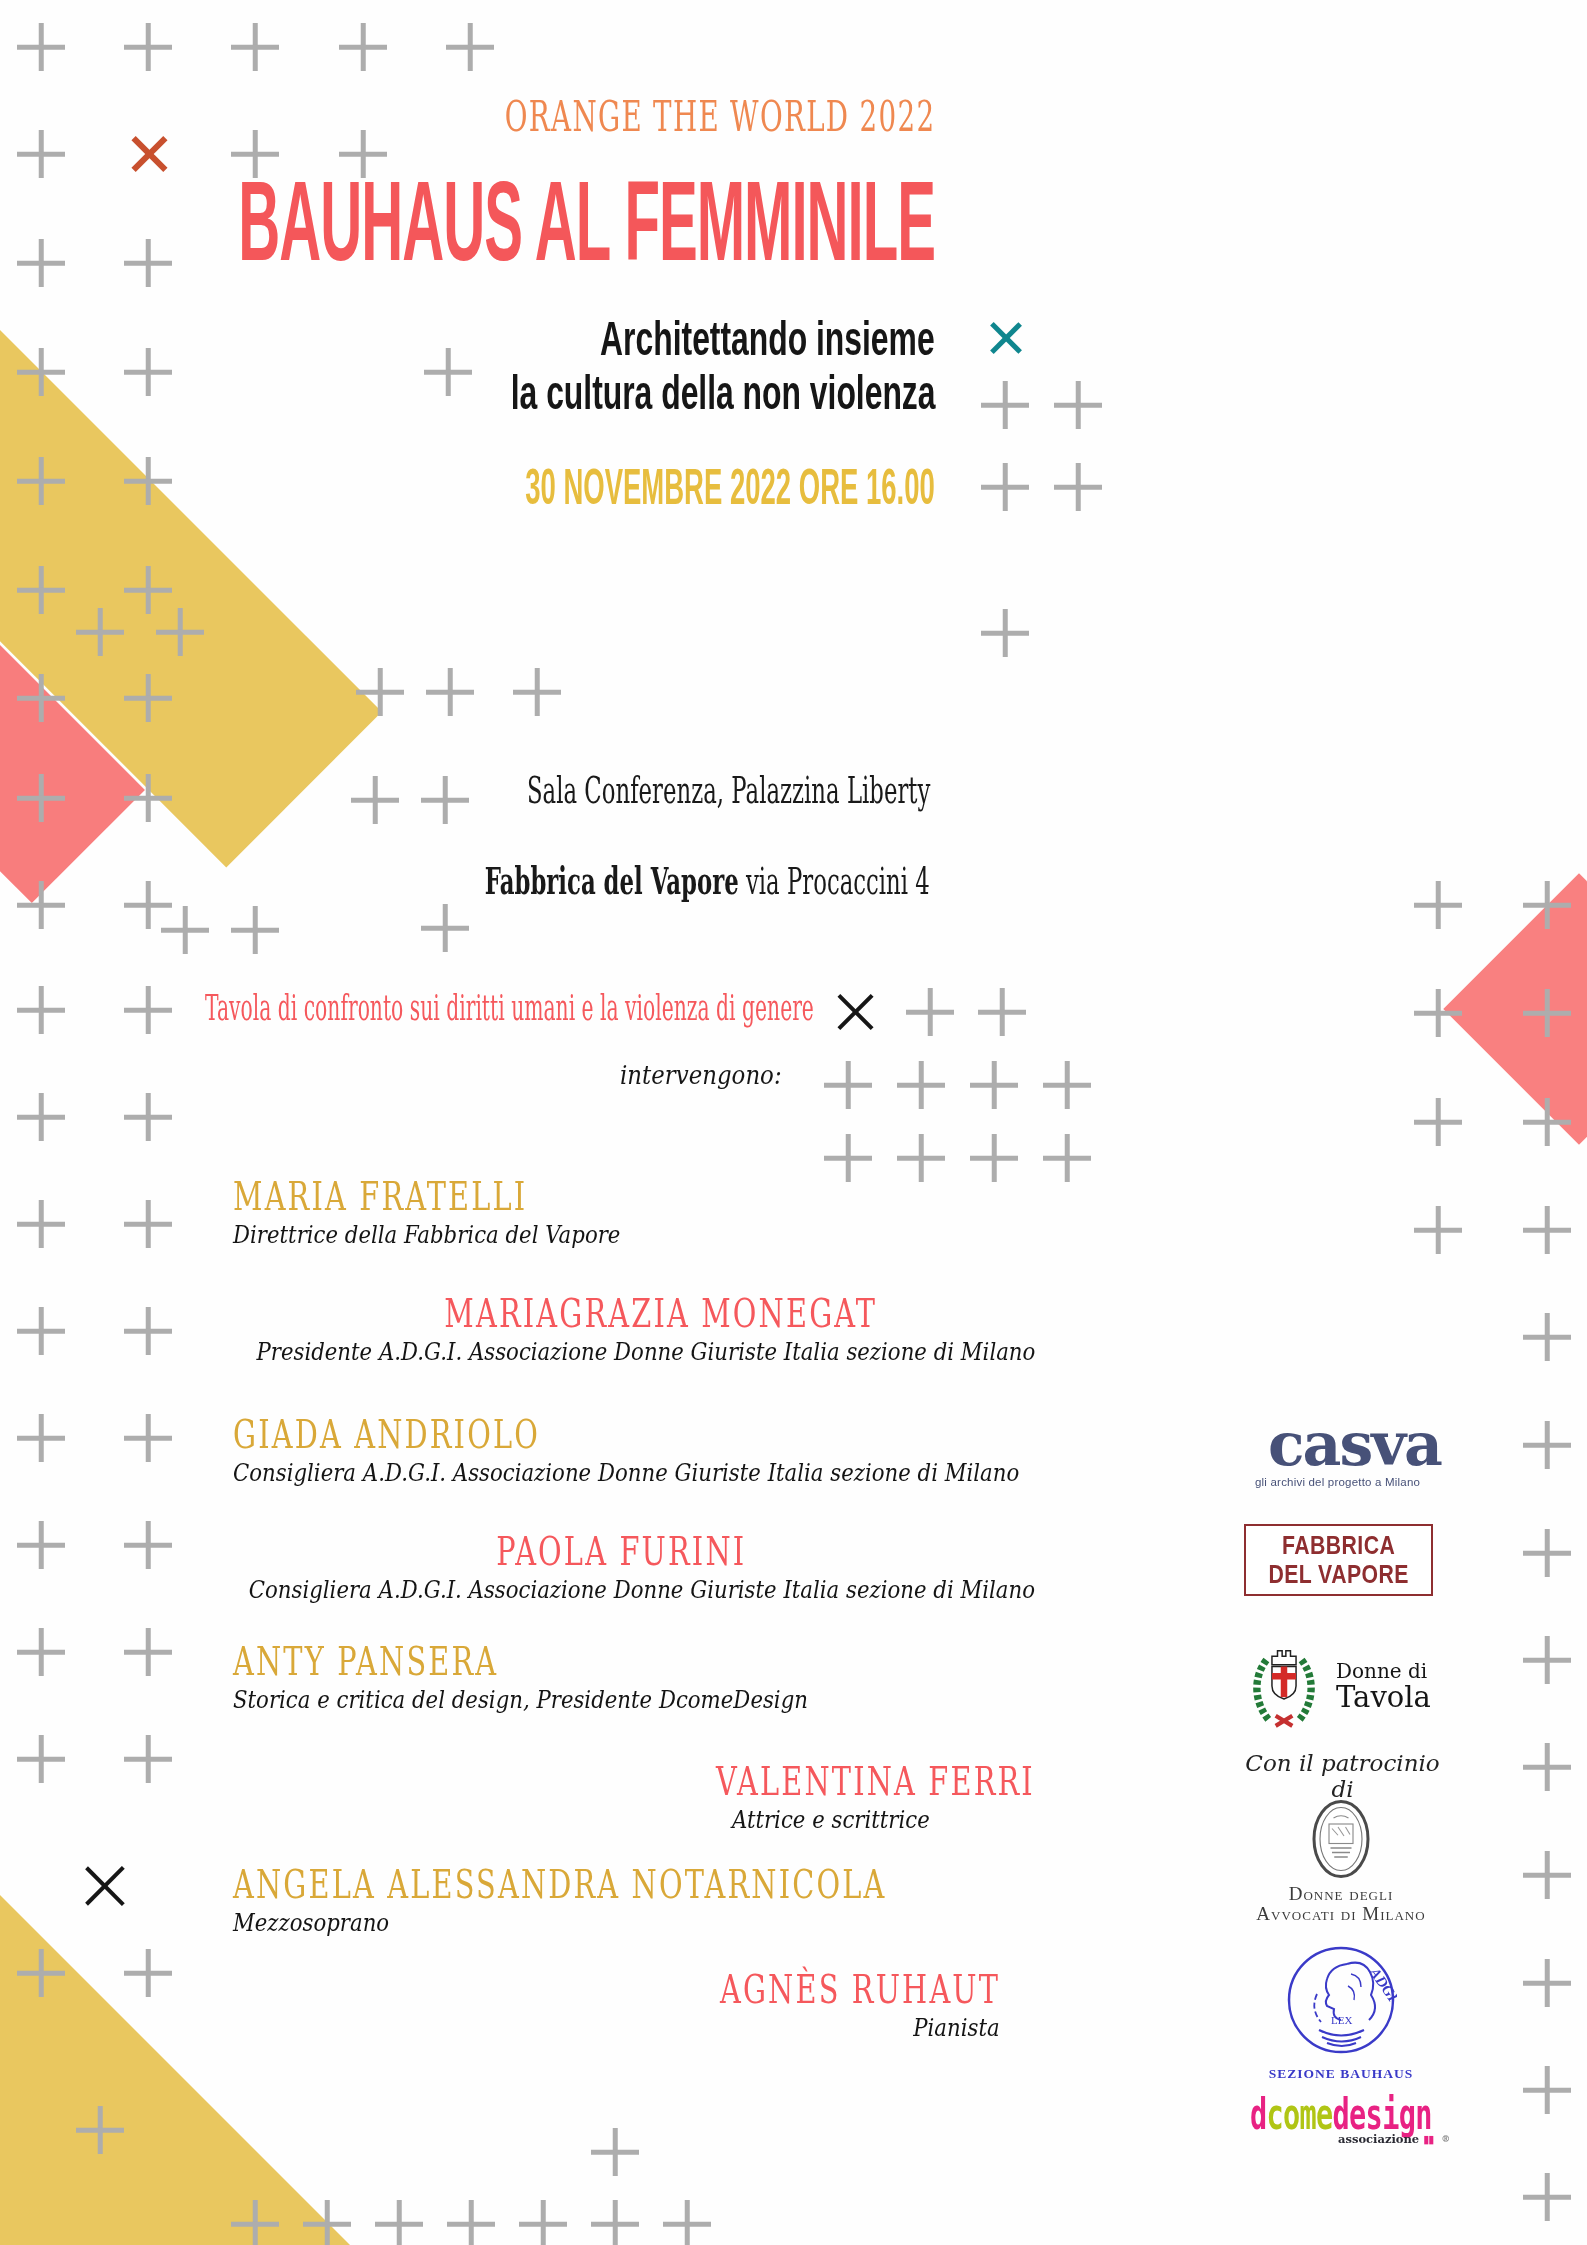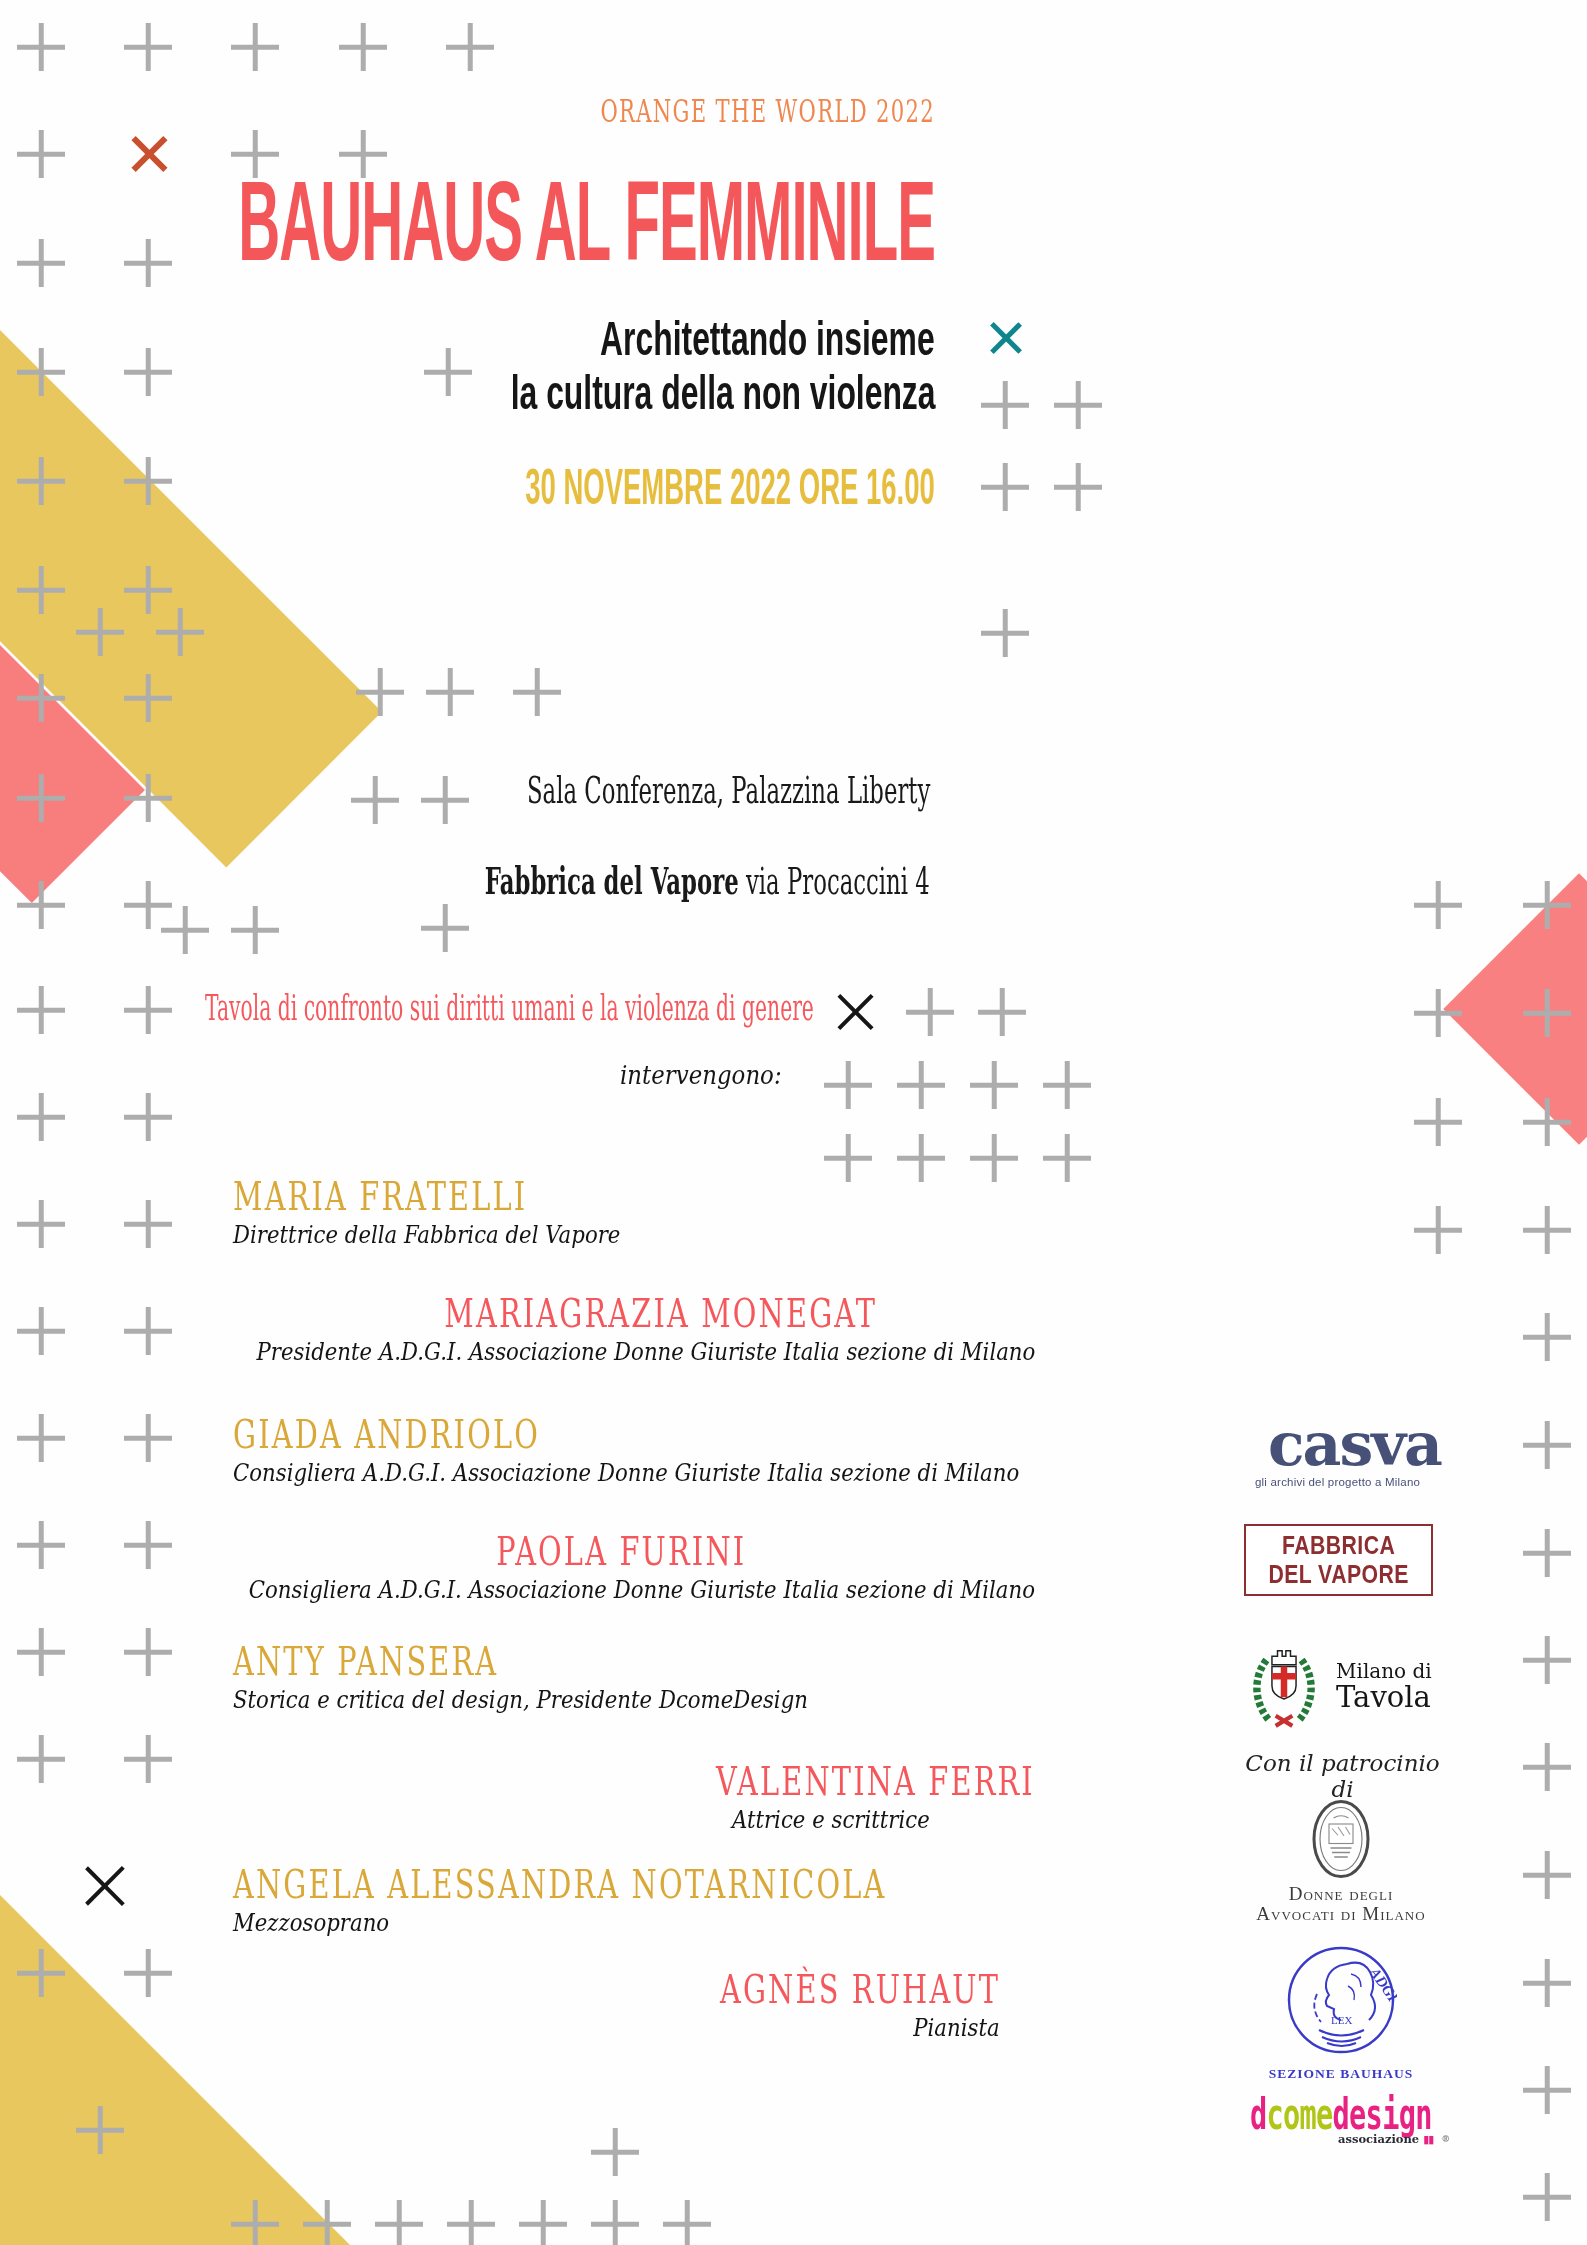--- a/index.html
+++ b/index.html
@@ -18,21 +18,21 @@
   
   .xmark{position:absolute;z-index:4;}
   .xmark::before,.xmark::after{content:"";position:absolute;top:50%;left:-6%;width:112%;height:var(--w);background:var(--c);}
   .xmark::before{transform:translateY(-50%) rotate(45deg);}
   .xmark::after{transform:translateY(-50%) rotate(-45deg);}
   
   .txt{position:absolute;white-space:nowrap;z-index:5;}
   .nx{display:inline-block;white-space:nowrap;}
   .r .nx{transform-origin:100% 50%;}
   .l .nx{transform-origin:0 50%;}
-  #eyebrow{right:652px;top:92px;font-size:32px;letter-spacing:2px;color:#EF8850;}
+  #eyebrow{right:652px;top:92px;font-size:42px;letter-spacing:2px;color:#EF8850;}
   #eyebrow .nx{transform:scaleX(.66);}
   #title{right:652px;top:164px;font-family:"Liberation Sans",sans-serif;font-weight:bold;font-size:114px;
          line-height:1;letter-spacing:-2px;color:#F4575A;}
   #title .nx{transform:scaleX(.51);}
   #subtitle1,#subtitle2{right:652px;font-family:"Liberation Sans",sans-serif;font-weight:bold;font-size:49px;color:#161616;line-height:1;}
   #subtitle1{top:314px;}#subtitle2{top:368px;}
   #subtitle1 .nx,#subtitle2 .nx{transform:scaleX(.65);}
   #datetime{right:652px;top:462px;font-family:"Liberation Sans",sans-serif;font-weight:bold;font-size:50px;color:#E7BD3E;line-height:1;}
   #datetime .nx{transform:scaleX(.55);}
   #venue1{right:657px;top:768px;font-size:38px;color:#191919;}
@@ -272,21 +272,21 @@
     <svg width="76" height="90" viewBox="0 0 82 96">
       <path d="M22,20 C8,38 8,64 24,84" fill="none" stroke="#237A38" stroke-width="8" stroke-dasharray="5 3"></path>
       <path d="M60,20 C74,38 74,64 58,84" fill="none" stroke="#237A38" stroke-width="8" stroke-dasharray="5 3"></path>
       <path d="M28,16 h6 v-6 h5 v6 h4 v-6 h5 v6 h6 v9 h-26 z" fill="#fff" stroke="#222" stroke-width="1.6"></path>
       <path d="M28,27 h26 v21 q0,10 -13,14 q-13,-4 -13,-14 z" fill="#fff" stroke="#222" stroke-width="1.6"></path>
       <rect x="37.5" y="27" width="7" height="33" fill="#D42B28"></rect>
       <rect x="28" y="34" width="26" height="7" fill="#D42B28"></rect>
       <path d="M32,80 l18,11 M50,80 l-18,11" stroke="#C53030" stroke-width="4.5" fill="none"></path>
     </svg>
     <div class="ctxt">
-      <div class="c1">Milano di</div>
+      <div class="c1">Donne di</div>
       <div class="c2">Tavola</div>
     </div>
   </div>
 
   <div class="logo" id="patrocinio">Con il patrocinio di</div>
 
   <div class="logo" id="ordine">
     <svg class="seal" width="60" height="82" viewBox="0 0 80 108">
       <ellipse cx="40" cy="54" rx="36" ry="50" fill="#fff" stroke="#4A4A4A" stroke-width="4"></ellipse>
       <ellipse cx="40" cy="54" rx="28" ry="42" fill="none" stroke="#777" stroke-width="1.5"></ellipse>

